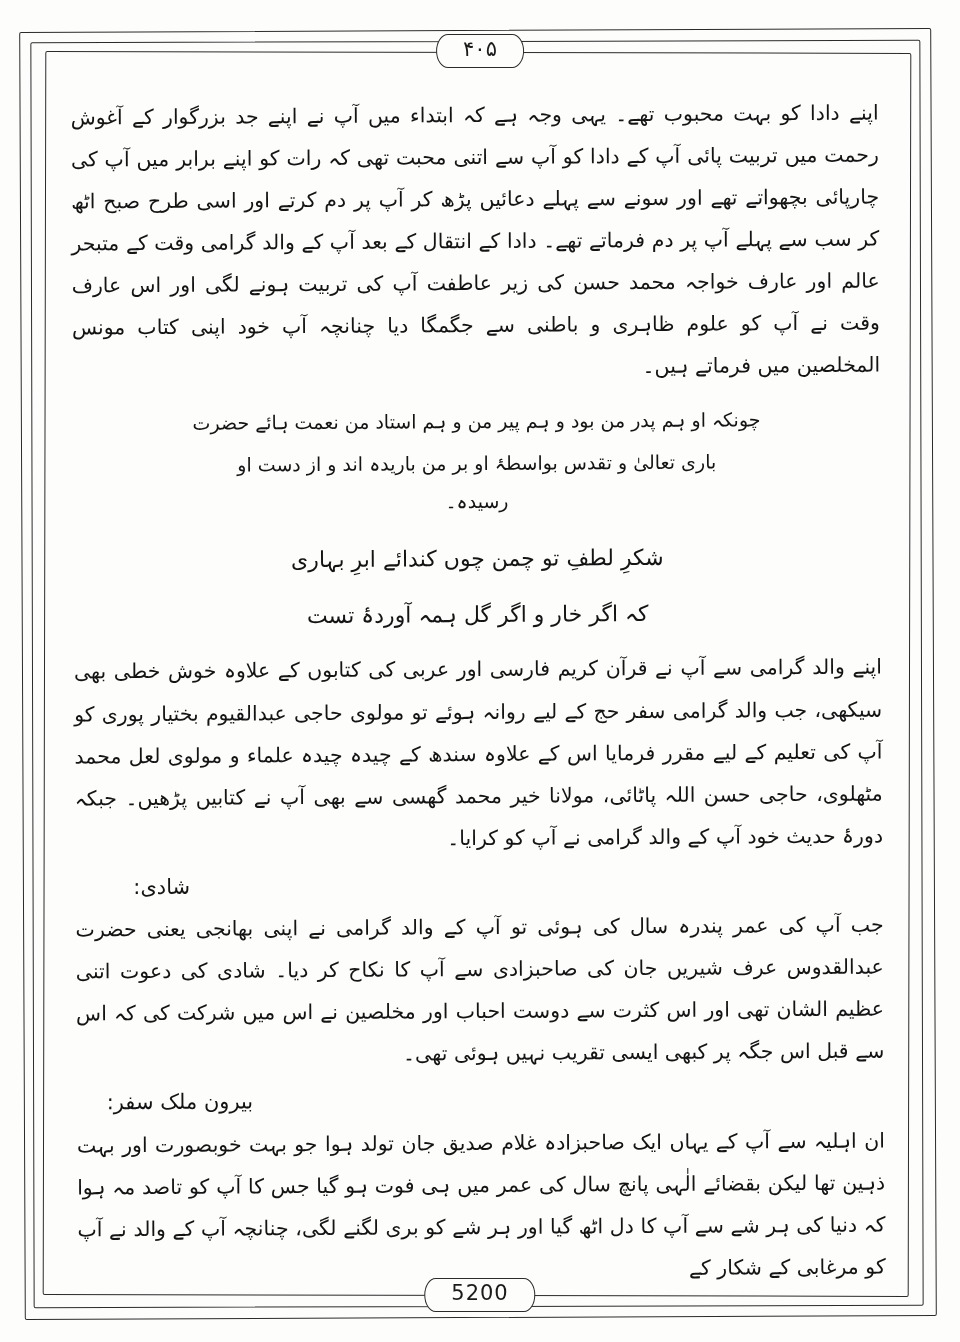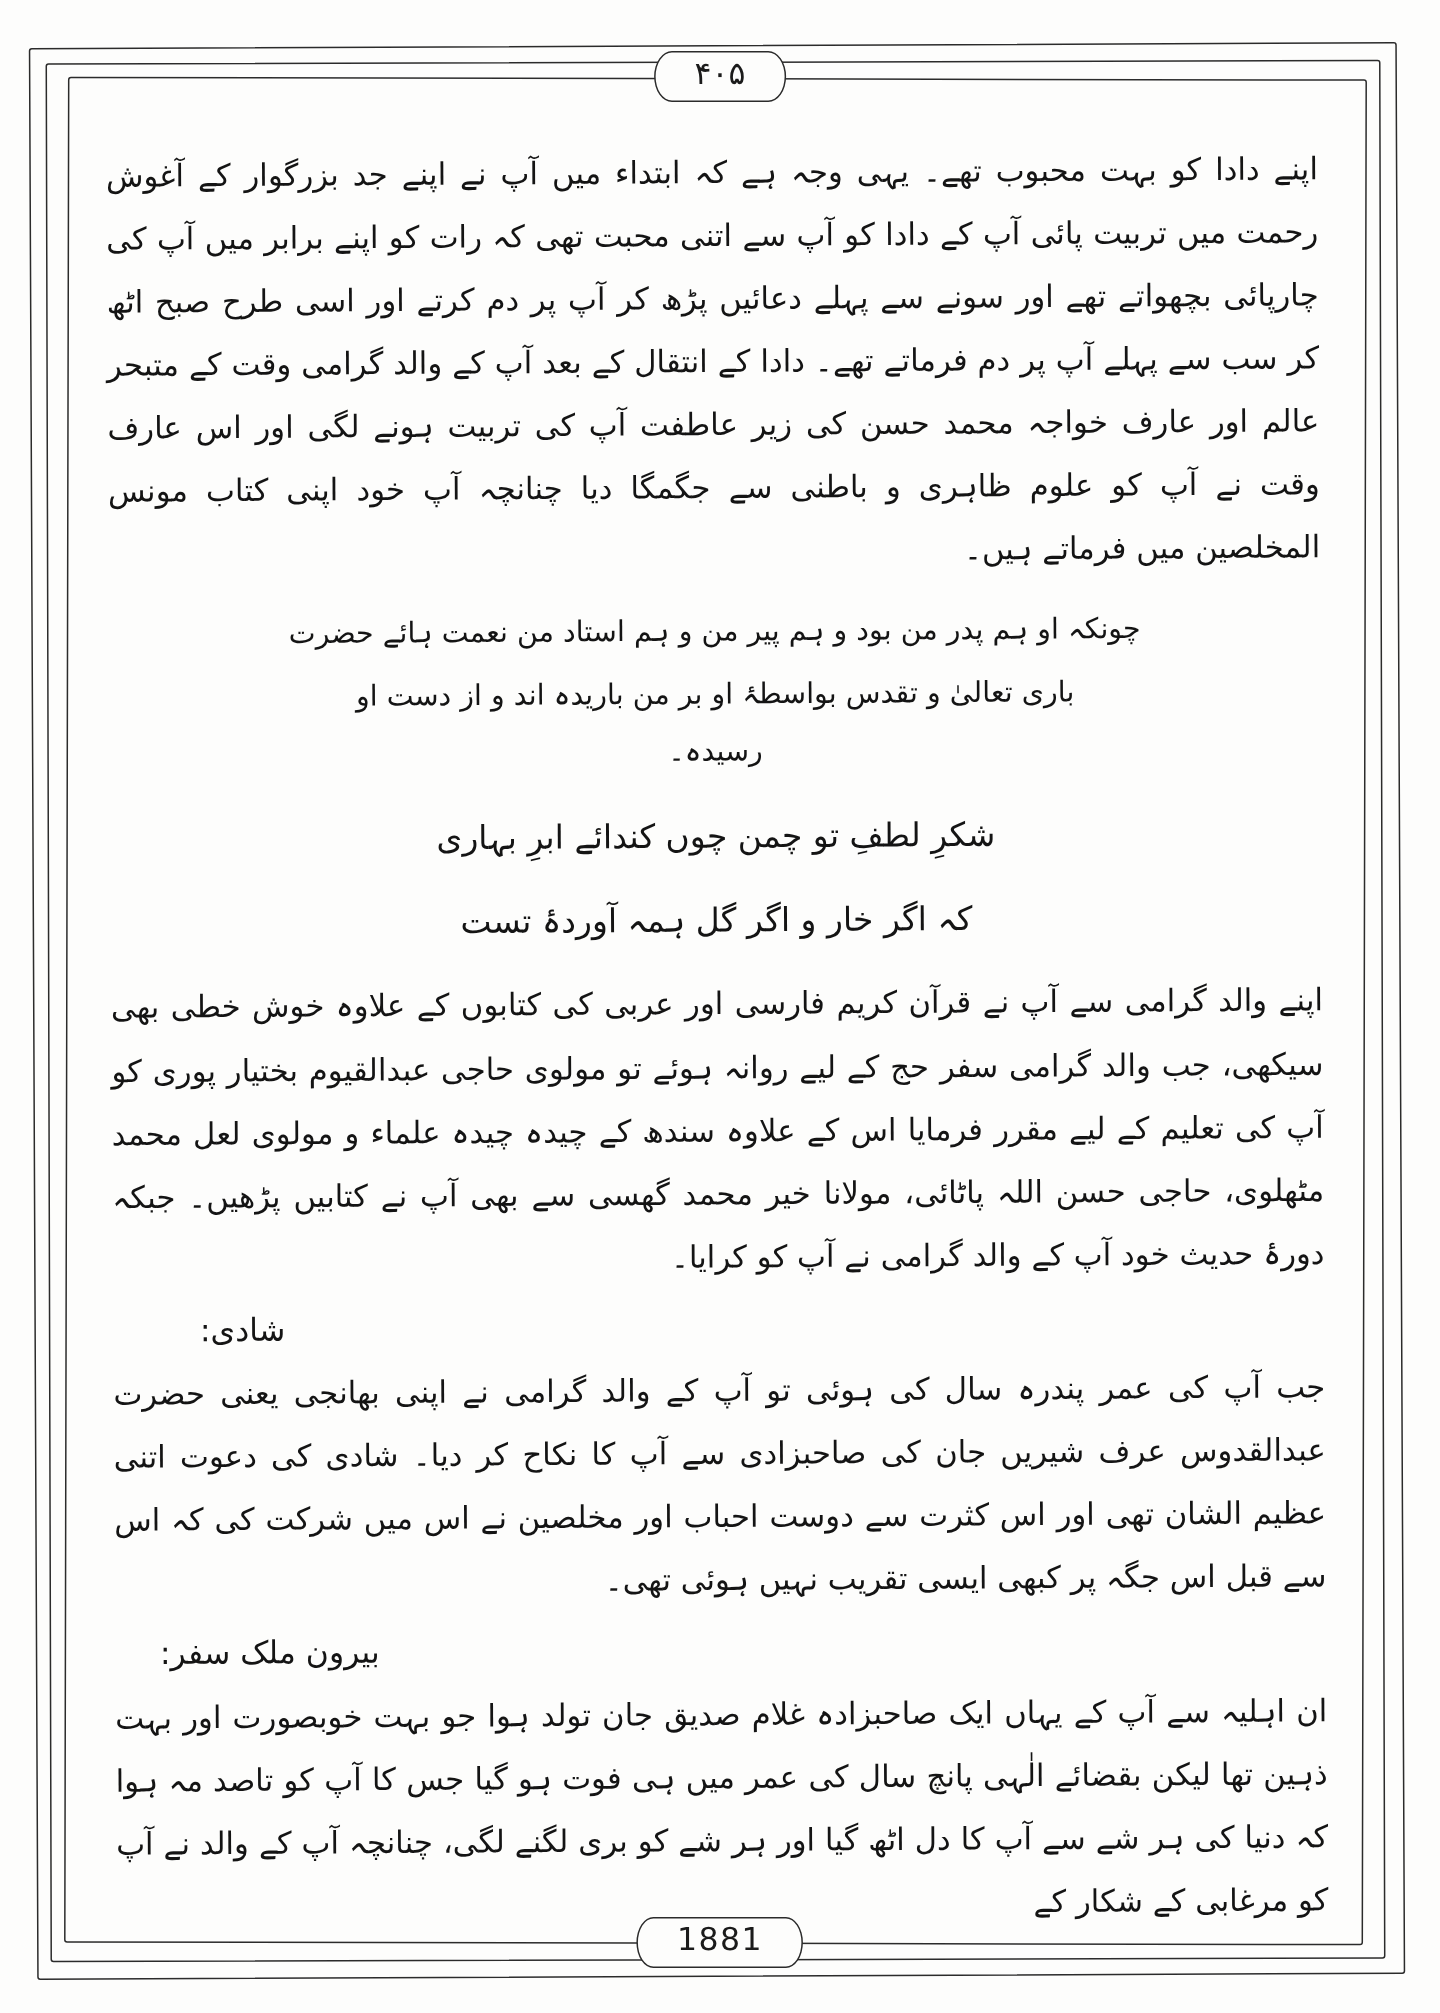--- a/index.html
+++ b/index.html
@@ -173,15 +173,15 @@
       <p class="para">جب آپ کی عمر پندرہ سال کی ہوئی تو آپ کے والد گرامی نے اپنی بھانجی یعنی حضرت عبدالقدوس عرف شیریں جان کی صاحبزادی سے آپ کا نکاح کر دیا۔ شادی کی دعوت اتنی عظیم الشان تھی اور اس کثرت سے دوست احباب اور مخلصین نے اس میں شرکت کی کہ اس سے قبل اس جگہ پر کبھی ایسی تقریب نہیں ہوئی تھی۔</p>
     </div>
 
     <div class="section">
       <p class="heading indent-2">بیرون ملک سفر:</p>
       <p class="para">ان اہلیہ سے آپ کے یہاں ایک صاحبزادہ غلام صدیق جان تولد ہوا جو بہت خوبصورت اور بہت ذہین تھا لیکن بقضائے الٰہی پانچ سال کی عمر میں ہی فوت ہو گیا جس کا آپ کو تاصد مہ ہوا کہ دنیا کی ہر شے سے آپ کا دل اٹھ گیا اور ہر شے کو بری لگنے لگی، چنانچہ آپ کے والد نے آپ کو مرغابی کے شکار کے</p>
     </div>
 
   </div>
 
-  <div class="cartouche bottom">1881</div>
+  <div class="cartouche bottom">5200</div>
 
 </div>
 
 </body></html>

